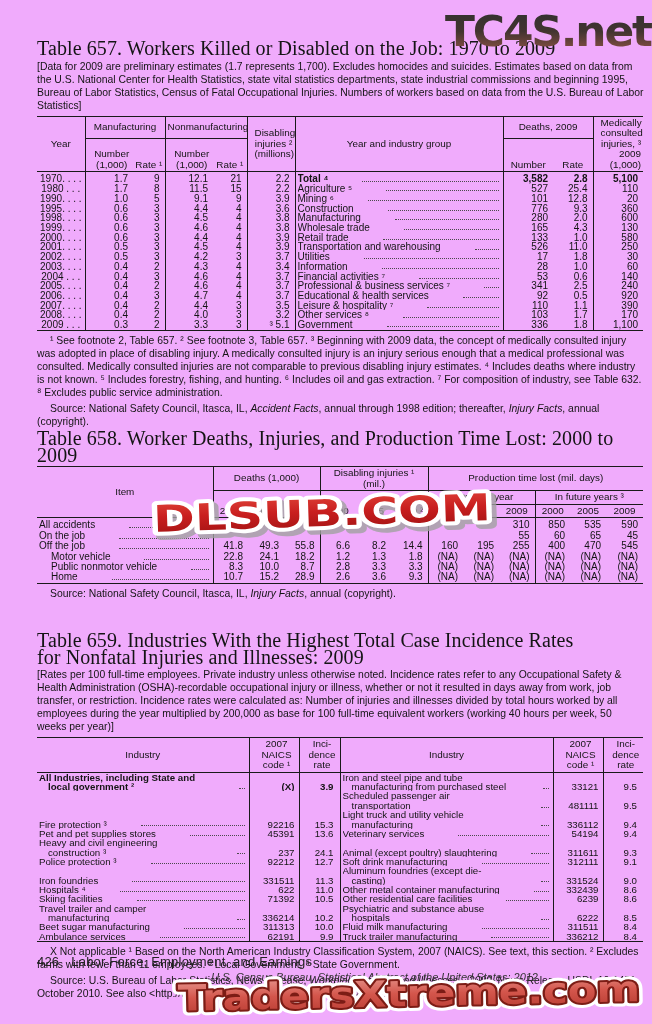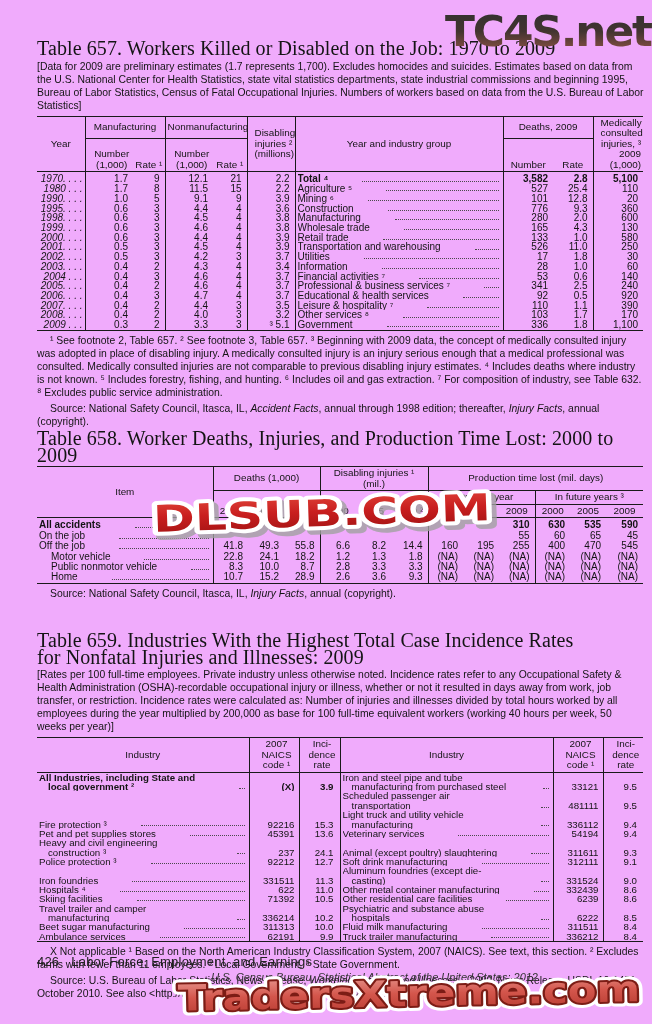--- a/index.html
+++ b/index.html
@@ -20,27 +20,27 @@
          vertical-align:middle;padding:1px 2px;}
   .tb th.sub{vertical-align:bottom;height:30px;margin-left:28px;}
   .tb th.pre{white-space:pre-line;padding-left:7px;}
   .hb{border-bottom:1px solid #1a1a1a;}
   .bl{border-left:1px solid #1a1a1a;}
   .tb td{font-size:10px;line-height:9.7px;padding:0 2px;vertical-align:bottom;
          white-space:nowrap;overflow:hidden;}
   .num{text-align:right;padding-right:5px !important;}
   .naics{padding-right:4px !important;}
   .rate{padding-right:6px !important;}
-  .c-year{text-align:right;padding-left:2px;font-style:italic;}
+  .c-year{text-align:center;padding-left:2px;}
   .lwrap{display:flex;overflow:hidden;gap:30px;}
   .lead .nm{white-space:normal;padding-left:9px;text-indent:-9px;}
   .dots{flex:1 1 8px;min-width:6px;align-self:flex-end;
         border-bottom:1.2px dotted #4a4a4a;margin:0 2px 2.5px 4px;}
   tr.tot td:nth-child(n+7){font-weight:700;}
-  tr.boldrow td{font-weight:700;}
+  tr.boldrow td{font-weight:400;}
   tr.ind td:first-child .lwrap{padding-left:12px;}
   tr.hd td:nth-child(-n+3){font-weight:700;}
   #t658 td{line-height:10.4px;}
   #t659 td{font-size:9.7px;line-height:9.35px;}
   #t657 tbody tr:first-child td,#t658 tbody tr:first-child td{padding-top:2px;}
   
   .footer{position:absolute;left:0;top:0;width:548px;height:1024px;pointer-events:none;text-align:right;}
   .pgline{position:absolute;left:37px;top:954px;font-size:13px;letter-spacing:.2px;color:#222;}
   .pgnum{margin-right:12px;}
   .credit{position:absolute;right:10px;top:971px;font-size:11px;color:#333;font-style:italic;}
@@ -443,21 +443,21 @@
             </td>
             <td class="num bl"></td>
             <td class="num"></td>
             <td class="num"></td>
             <td class="num bl"></td>
             <td class="num"></td>
             <td class="num"></td>
             <td class="num bl"></td>
             <td class="num"></td>
             <td class="num">310</td>
-            <td class="num bl">630</td>
+            <td class="num bl">850</td>
             <td class="num">535</td>
             <td class="num">590</td>
           </tr>
           <tr>
             <td class="lead">
               <div class="lwrap">
                 <span class="nm">On the job</span>
                 <span class="dots"></span>
               </div>
             </td>

